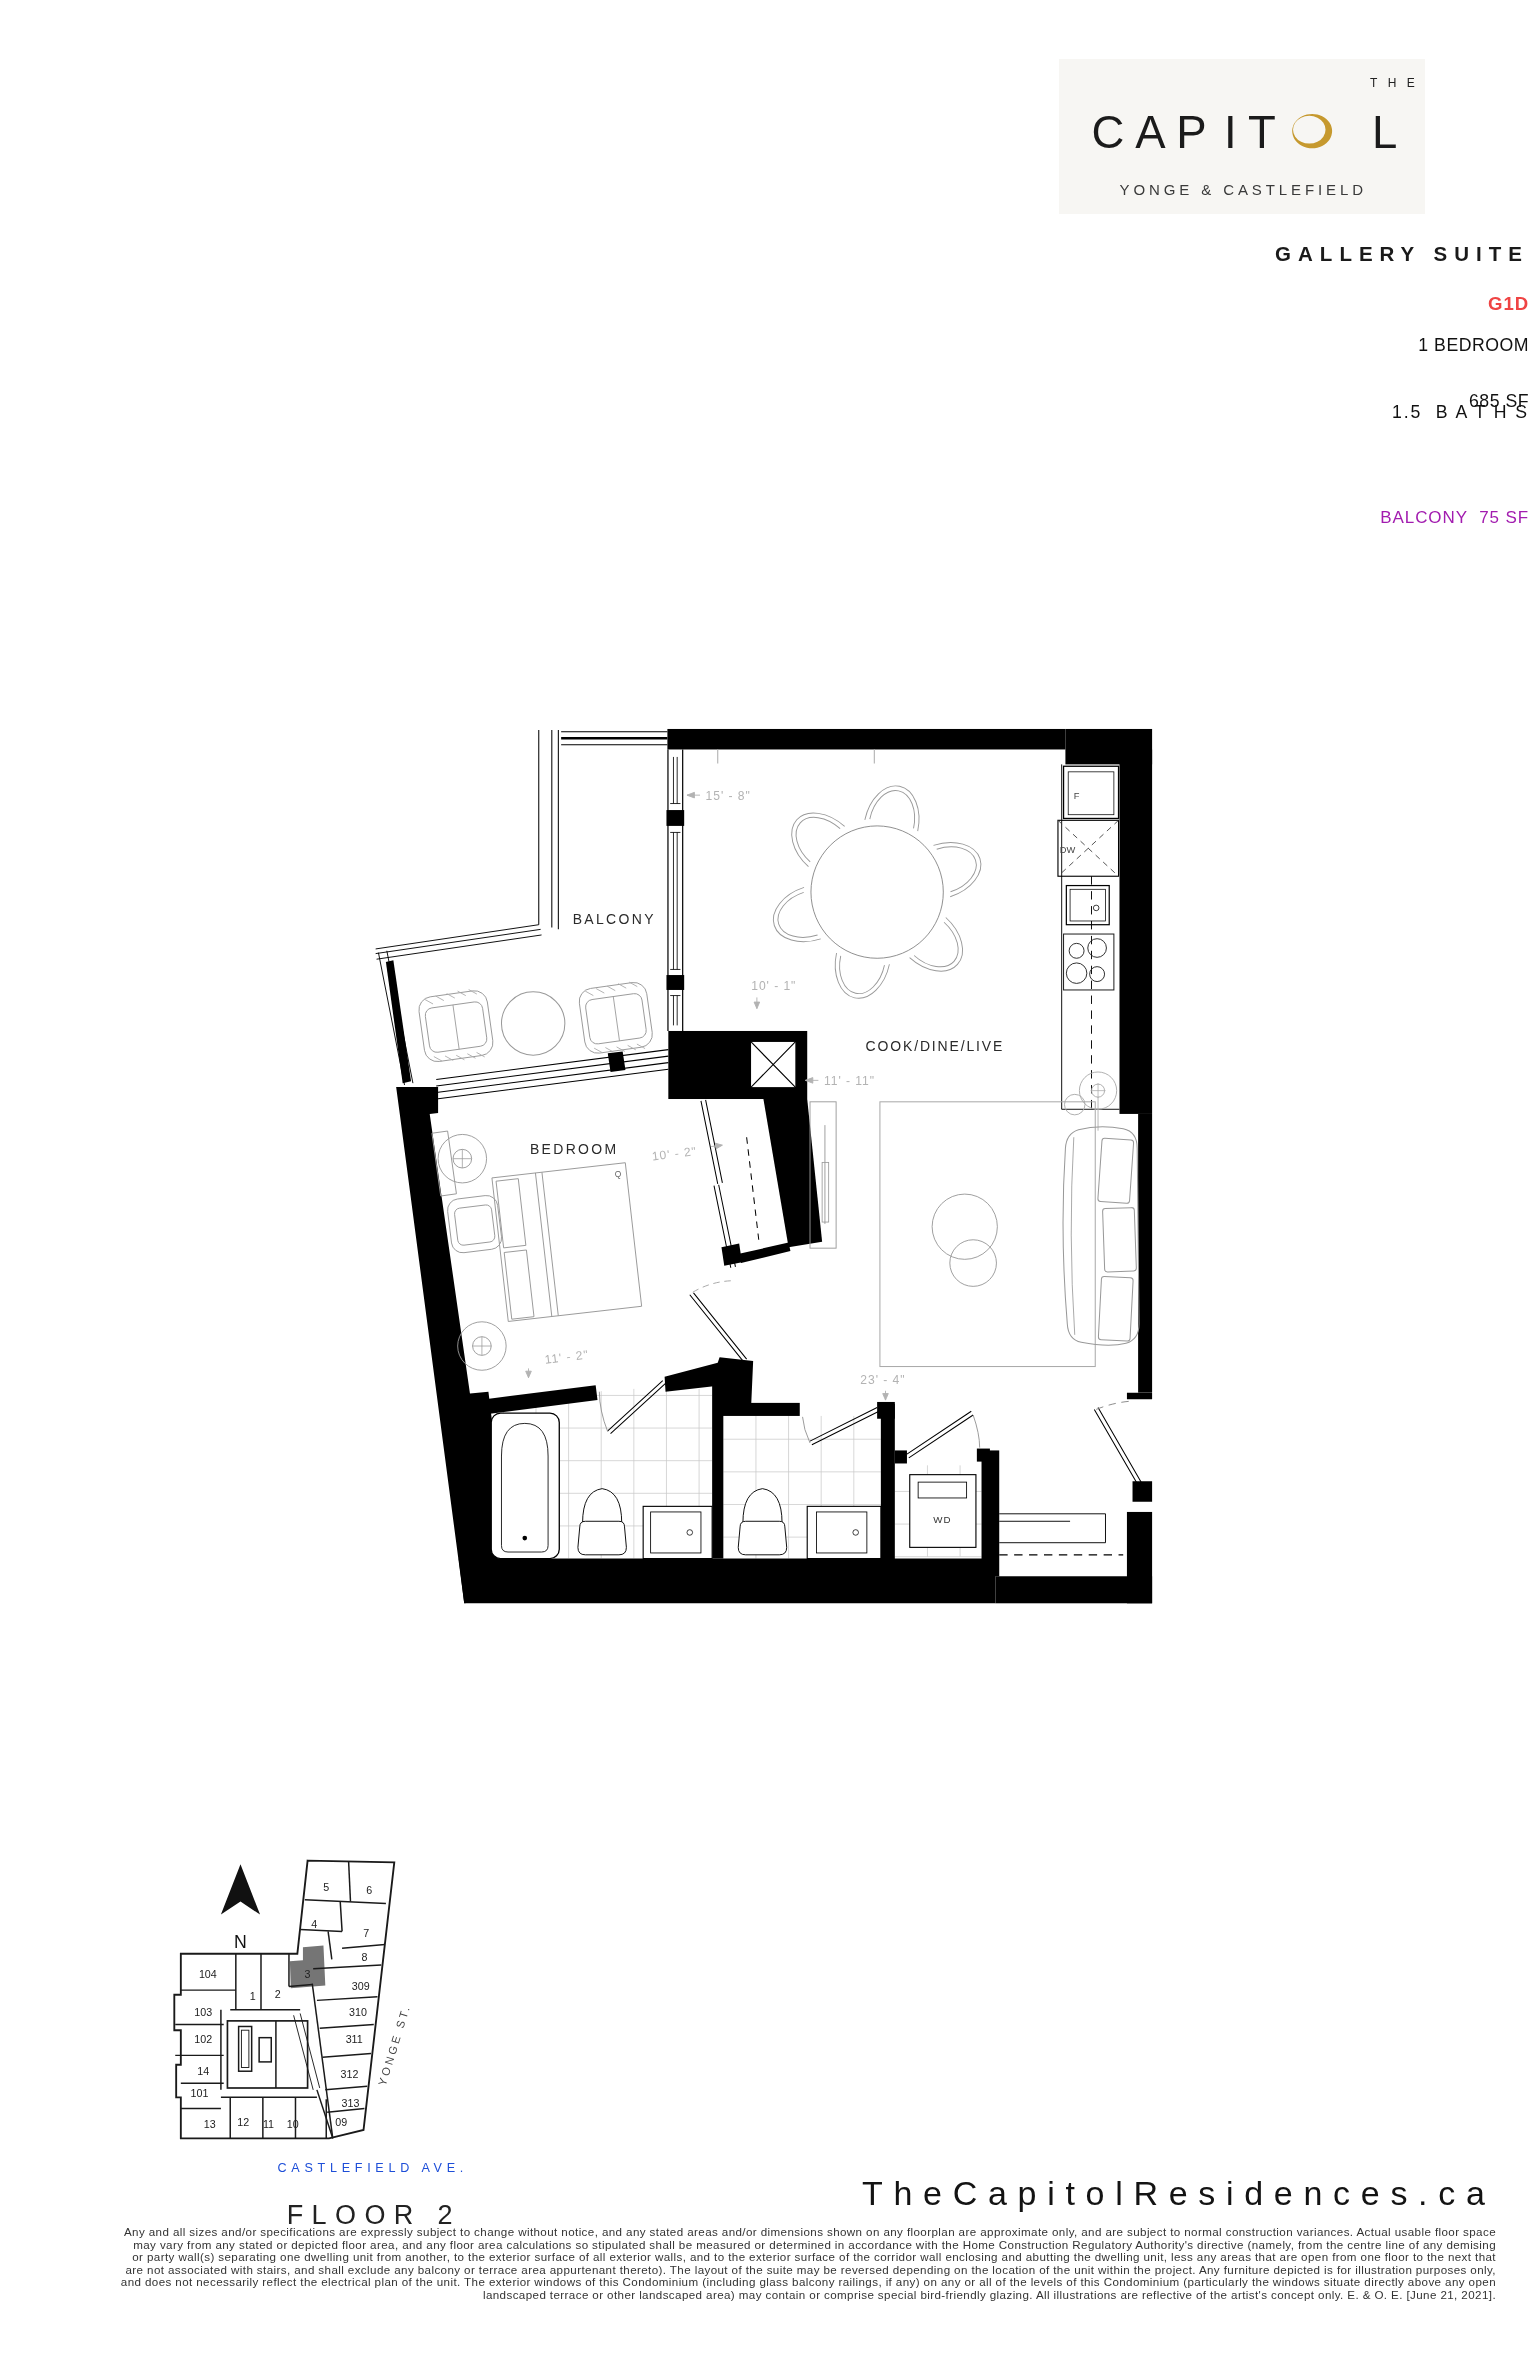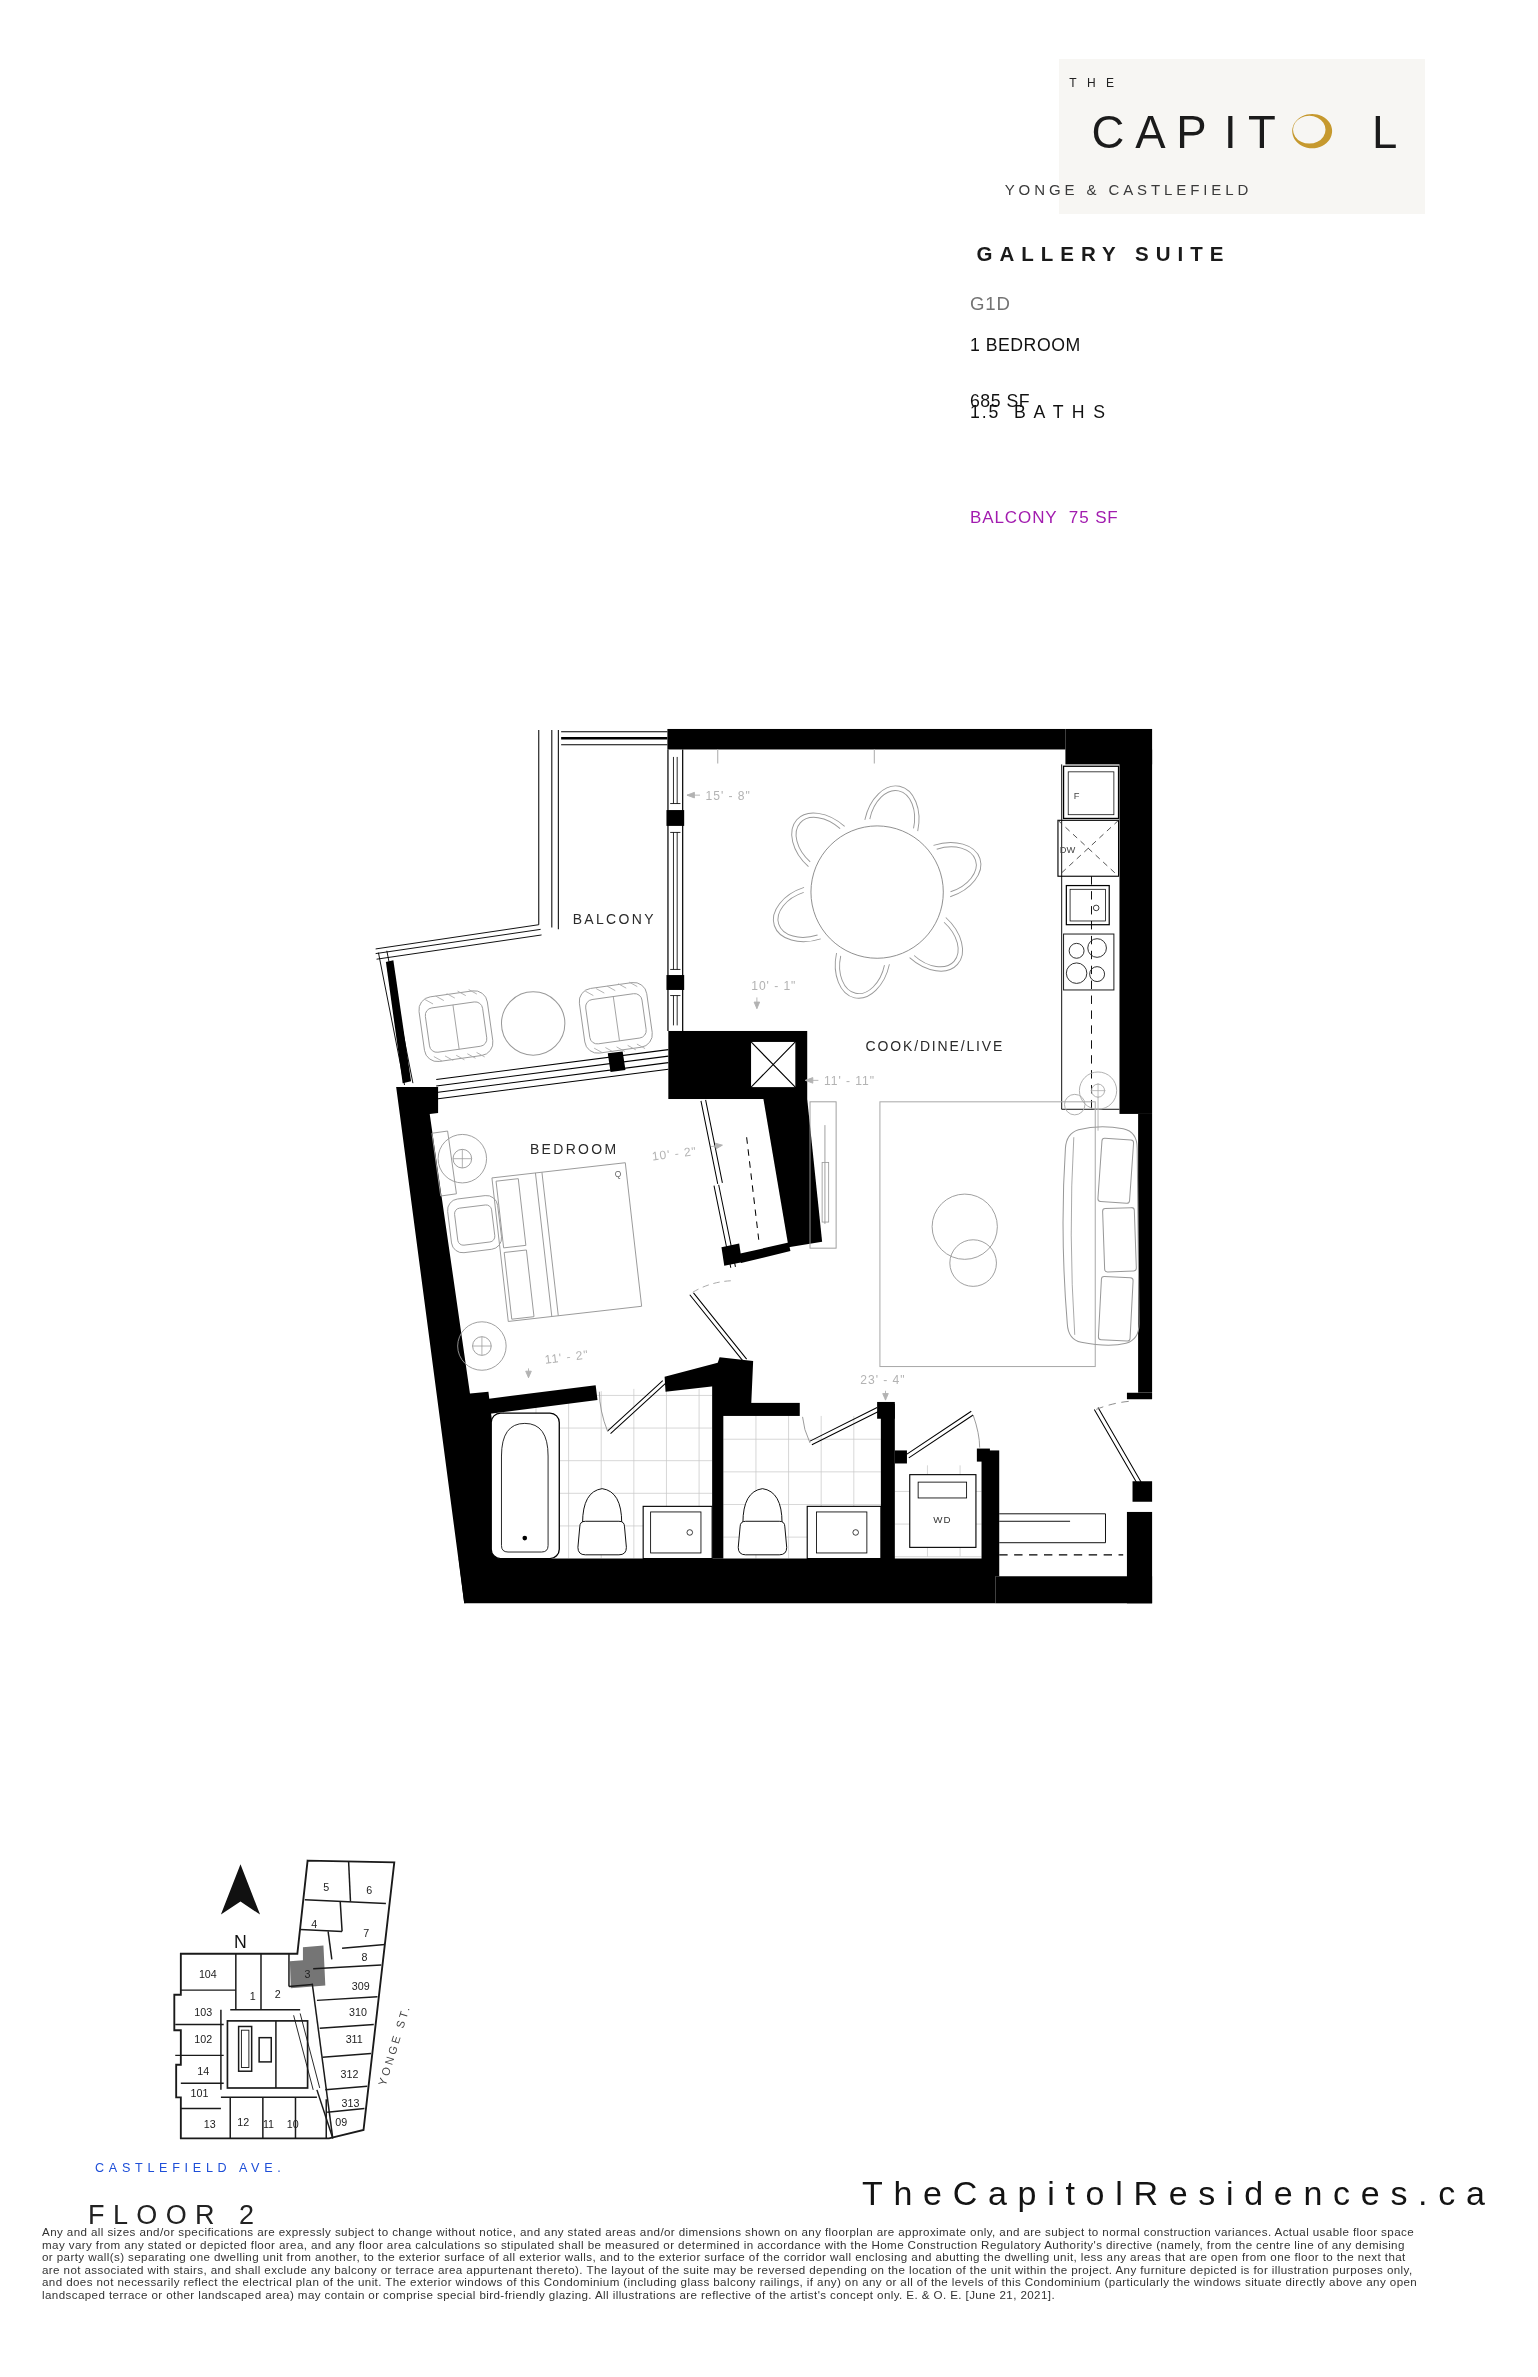--- a/index.html
+++ b/index.html
@@ -1,18 +1,18 @@
 <!DOCTYPE html>
 <html style="font-size:15px"><head>
 <meta charset="utf-8">
 <style>
 html,body{margin:0;padding:0;}
 body{width:1538px;height:2377px;position:relative;background:#ffffff;font-family:"Liberation Sans",sans-serif;overflow:hidden;}
 .abs{position:absolute;}
-.ctr{text-align:left;}
+.ctr{text-align:right;}
 </style>
 </head>
 <body>
 
 <div class="abs" style="left:1059px;top:59px;width:366px;height:155px;background:#f7f6f3;"></div>
 
 <div class="abs ctr" style="left:1059px;top:76px;width:366px;font-size:12px;letter-spacing:10.3px;color:#222;text-indent:10.3px;">THE</div>
 
 <svg class="abs" style="left:1059px;top:93px;" width="366" height="65" viewBox="0 0 393 70">
   <g font-family="Liberation Sans" font-size="49" fill="#1b1b1b">
@@ -24,21 +24,21 @@
     <text x="350" y="59" text-anchor="middle">L</text>
   </g>
 
   <path fill="#c6992e" fill-rule="evenodd" d="M272,22.5 a21.5,18.5 0 1,0 0.1,0 Z M269,24.5 a17.5,15 0 1,1 -0.1,0 Z"></path>
 </svg>
 
 <div class="abs ctr" style="left:1001px;top:181px;width:366px;font-size:15px;letter-spacing:3.9px;color:#3a3a3a;text-indent:3.7px;">YONGE &amp; CASTLEFIELD</div>
 
 <div class="abs ctr" style="left:970px;top:242px;width:559px;font-size:20.5px;font-weight:bold;letter-spacing:7px;color:#1a1a1a;text-indent:6.5px;">GALLERY SUITE</div>
 
-<div class="abs ctr" style="left:970px;top:293px;width:559px;font-size:18.6px;font-weight:normal;letter-spacing:0.9px;color:#737373;">G1D</div>
+<div class="abs ctr" style="left:970px;top:293px;width:559px;font-size:18.6px;font-weight:bold;letter-spacing:0.9px;color:#ef4444;">G1D</div>
 
 <div class="abs ctr" style="left:970px;top:335px;width:559px;font-size:17.7px;letter-spacing:0.5px;color:#111;">1 BEDROOM</div>
 
 <div class="abs ctr" style="left:970px;top:363px;width:559px;font-size:17.7px;letter-spacing:1.9px;color:#111;margin-top:39px;">1.5&nbsp;&nbsp;B A T H S</div>
 
 <div class="abs ctr" style="left:970px;top:391px;width:559px;font-size:17.7px;letter-spacing:0.5px;color:#111;">685 SF</div>
 
 <div class="abs ctr" style="left:970px;top:508px;width:559px;font-size:17px;letter-spacing:0.9px;color:#a21caf;">BALCONY&nbsp;&nbsp;75 SF</div>
 
 <svg id="plan" class="abs" style="left:0;top:0;" width="1538" height="2377" viewBox="0 0 1650 2550">

